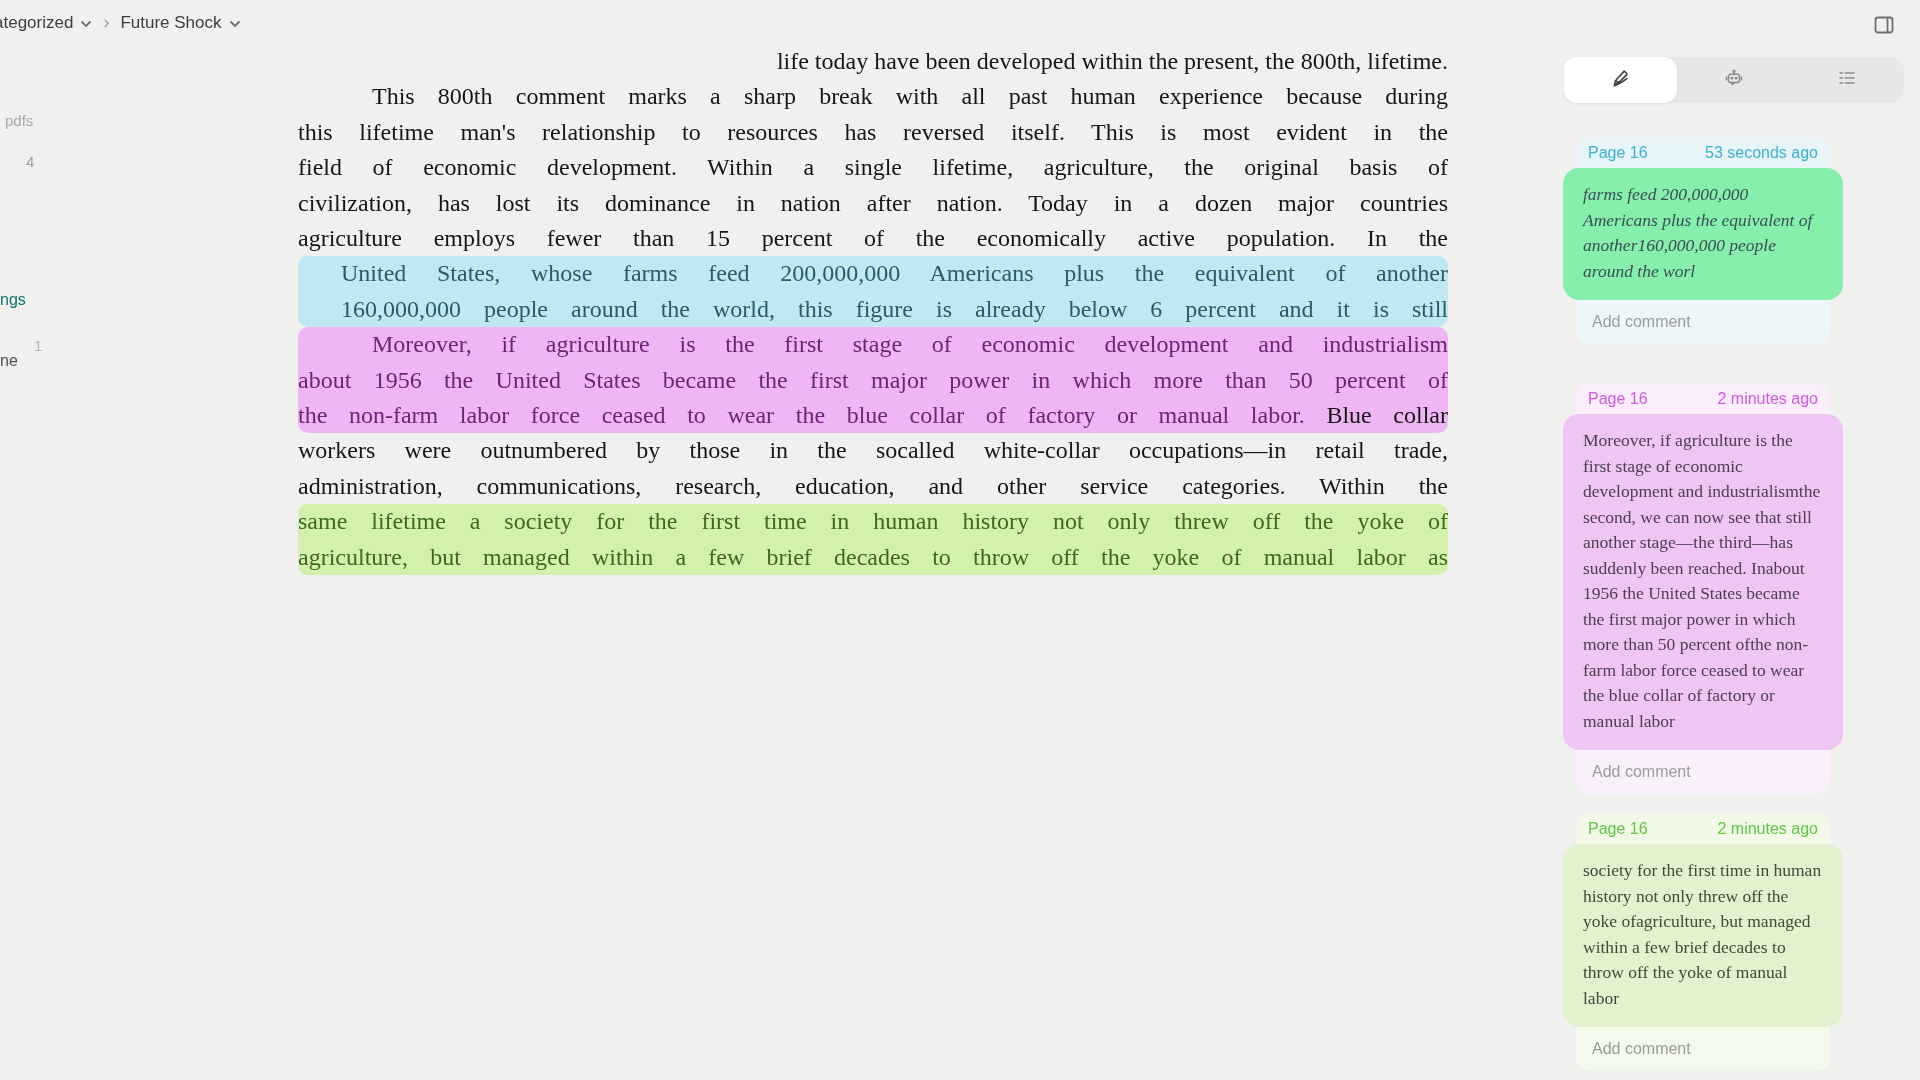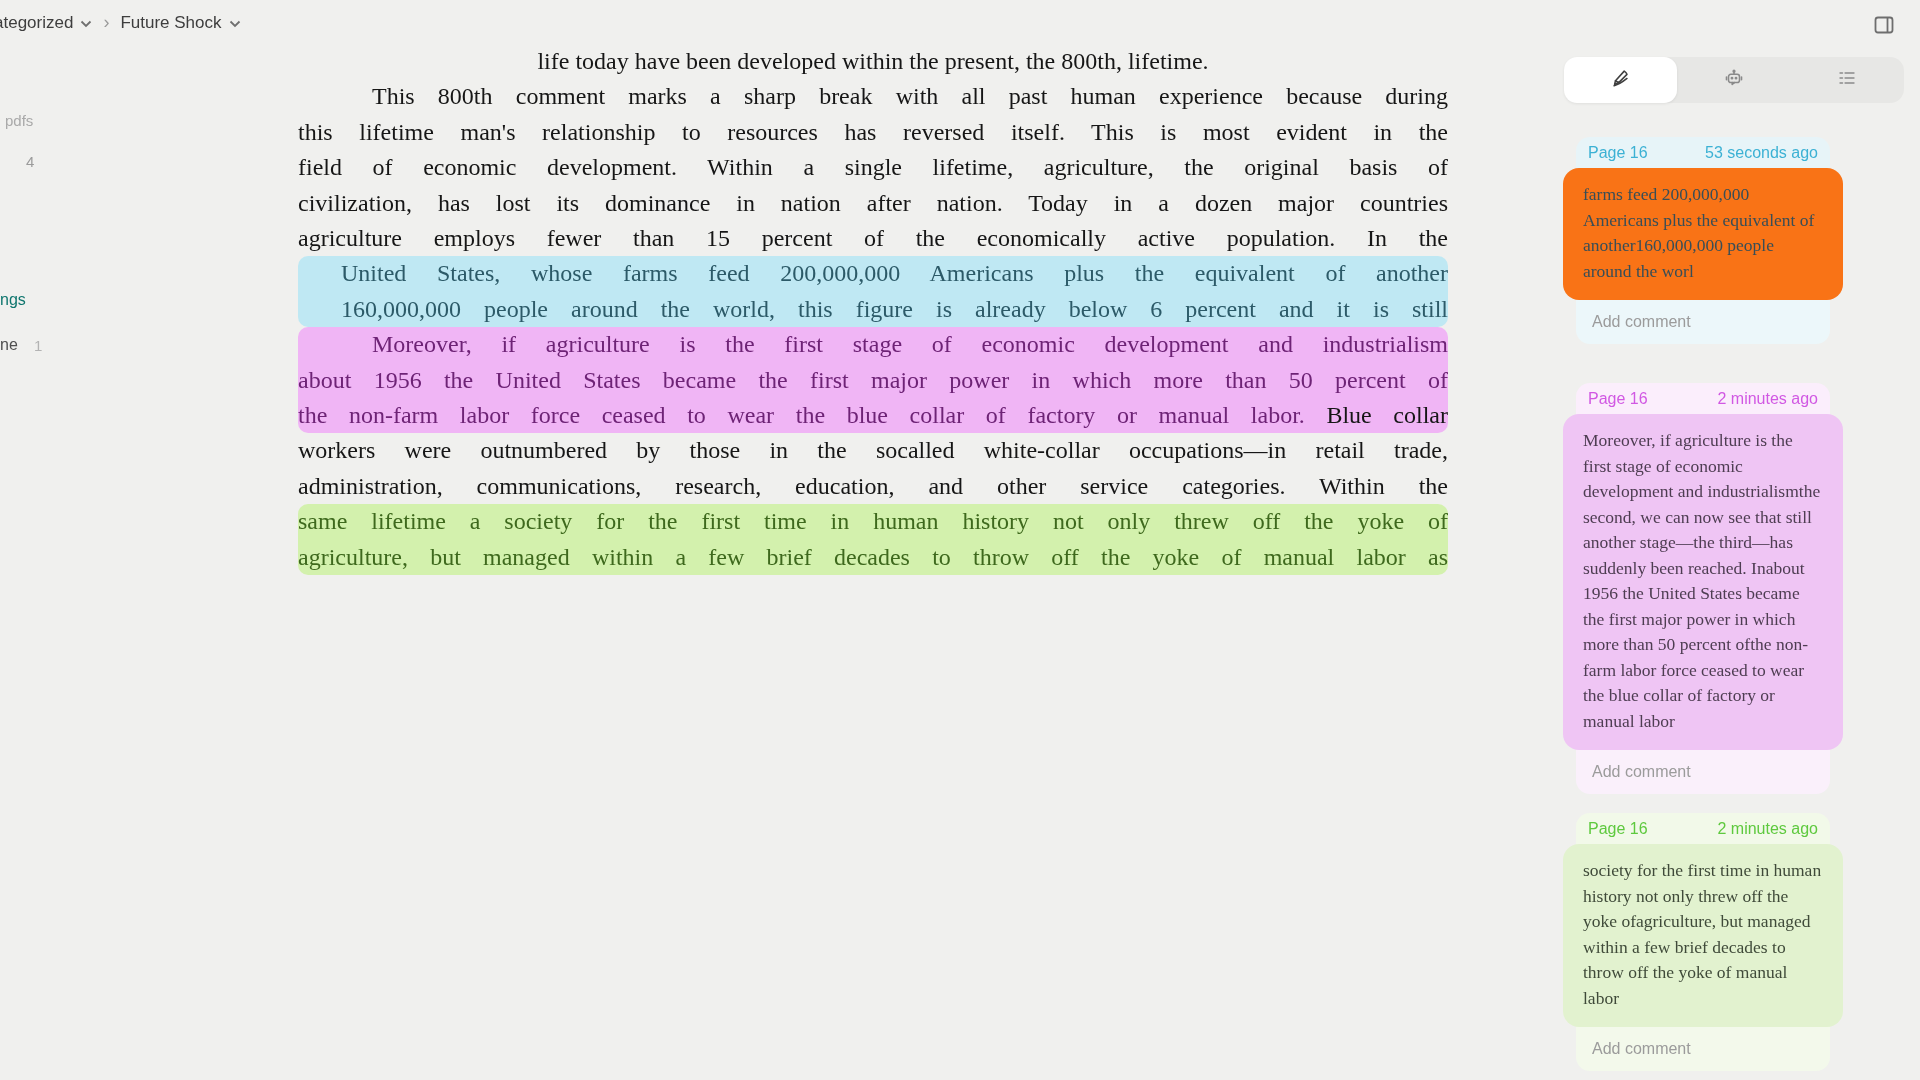--- a/index.html
+++ b/index.html
@@ -21,31 +21,31 @@
   .crumb svg { stroke:#6f6f6f; }
   .crumb-sep { color:#9a9a9a; font-size:18px; padding:0 2px; }
   .panel-toggle { position:absolute; left:1872px; top:13px; width:24px; height:24px; cursor:pointer; }
   .panel-toggle svg { stroke:#6e6e6e; }
 
   
   .sb-frag { position:absolute; white-space:nowrap; }
   .sb-pdfs   { left:5px;  top:112px; color:#a9a9a9; font-size:15px; }
   .sb-count4 { left:26px; top:153px; color:#9b9b9b; font-size:15px; }
   .sb-ngs    { left:0px;  top:291px; color:#0f766e; font-size:16px; font-weight:500; }
-  .sb-ne     { left:0px;  top:336px; color:#4f4f4f; font-size:16px; font-weight:500; }
+  .sb-ne     { left:0px;  top:352px; color:#4f4f4f; font-size:16px; font-weight:500; }
   .sb-count1 { left:34px; top:337px; color:#b3b3b3; font-size:15px; }
 
   
   .doc {
     position:absolute; left:298px; top:44px; width:1150px;
     font-family:"Liberation Serif", serif;
     font-size:24px; line-height:35.4px; color:#161616;
   }
   .line { text-align:justify; text-align-last:justify; }
-  .line.noj { text-align:center; text-align-last:auto; }
+  .line.noj { text-align:right; text-align-last:auto; }
   .line.indent { text-indent:74px; }
   .hl-blue    { background:#bfe8f3; color:#2c5a68;padding-left:43px; }
   .hl-pink    { background:#f0b5f5; color:#6e2376; }
   .hl-green   { background:#d3f1ad; color:#3e691d; }
   .hl-first { border-radius:10px 10px 0 0; }
   .hl-last  { border-radius:0 0 10px 10px; }
   .tail-plain { color:#161616; }
 
   
   .seg {
@@ -63,21 +63,21 @@
   }
   .card-body {
     position:relative; z-index:1; border-radius:16px; padding:14px 20px 16px;
     font-family:"Liberation Serif", serif; font-size:17.5px; line-height:25.5px;
   }
   .card-foot {
     margin:-10px 13px 0; padding:23px 16px 13px;
     border-radius:0 0 14px 14px; color:#9b9b9b; font-size:16px; cursor:text;
   }
   .card.c-blue  .card-top  { background:#e7f4f8; color:#3cb1d4; }
-  .card.c-blue  .card-body { background:#f97316; color:#384e57; }
+  .card.c-blue  .card-body { background:#86efac; color:#384e57;font-style:italic; }
   .card.c-blue  .card-foot { background:#ecf7fa; }
   .card.c-pink  .card-top  { background:#fbeefc; color:#d158e3; }
   .card.c-pink  .card-body { background:#efc5f4; color:#4e3d52; }
   .card.c-pink  .card-foot { background:#faf0fb; }
   .card.c-green .card-top  { background:#f2f9e9; color:#5ec93e; }
   .card.c-green .card-body { background:#e2f2cf; color:#3f4a39; }
   .card.c-green .card-foot { background:#f3f9eb; }
   .card-1 { top:137px; }
   .card-2 { top:383px; }
   .card-3 { top:813px; }

